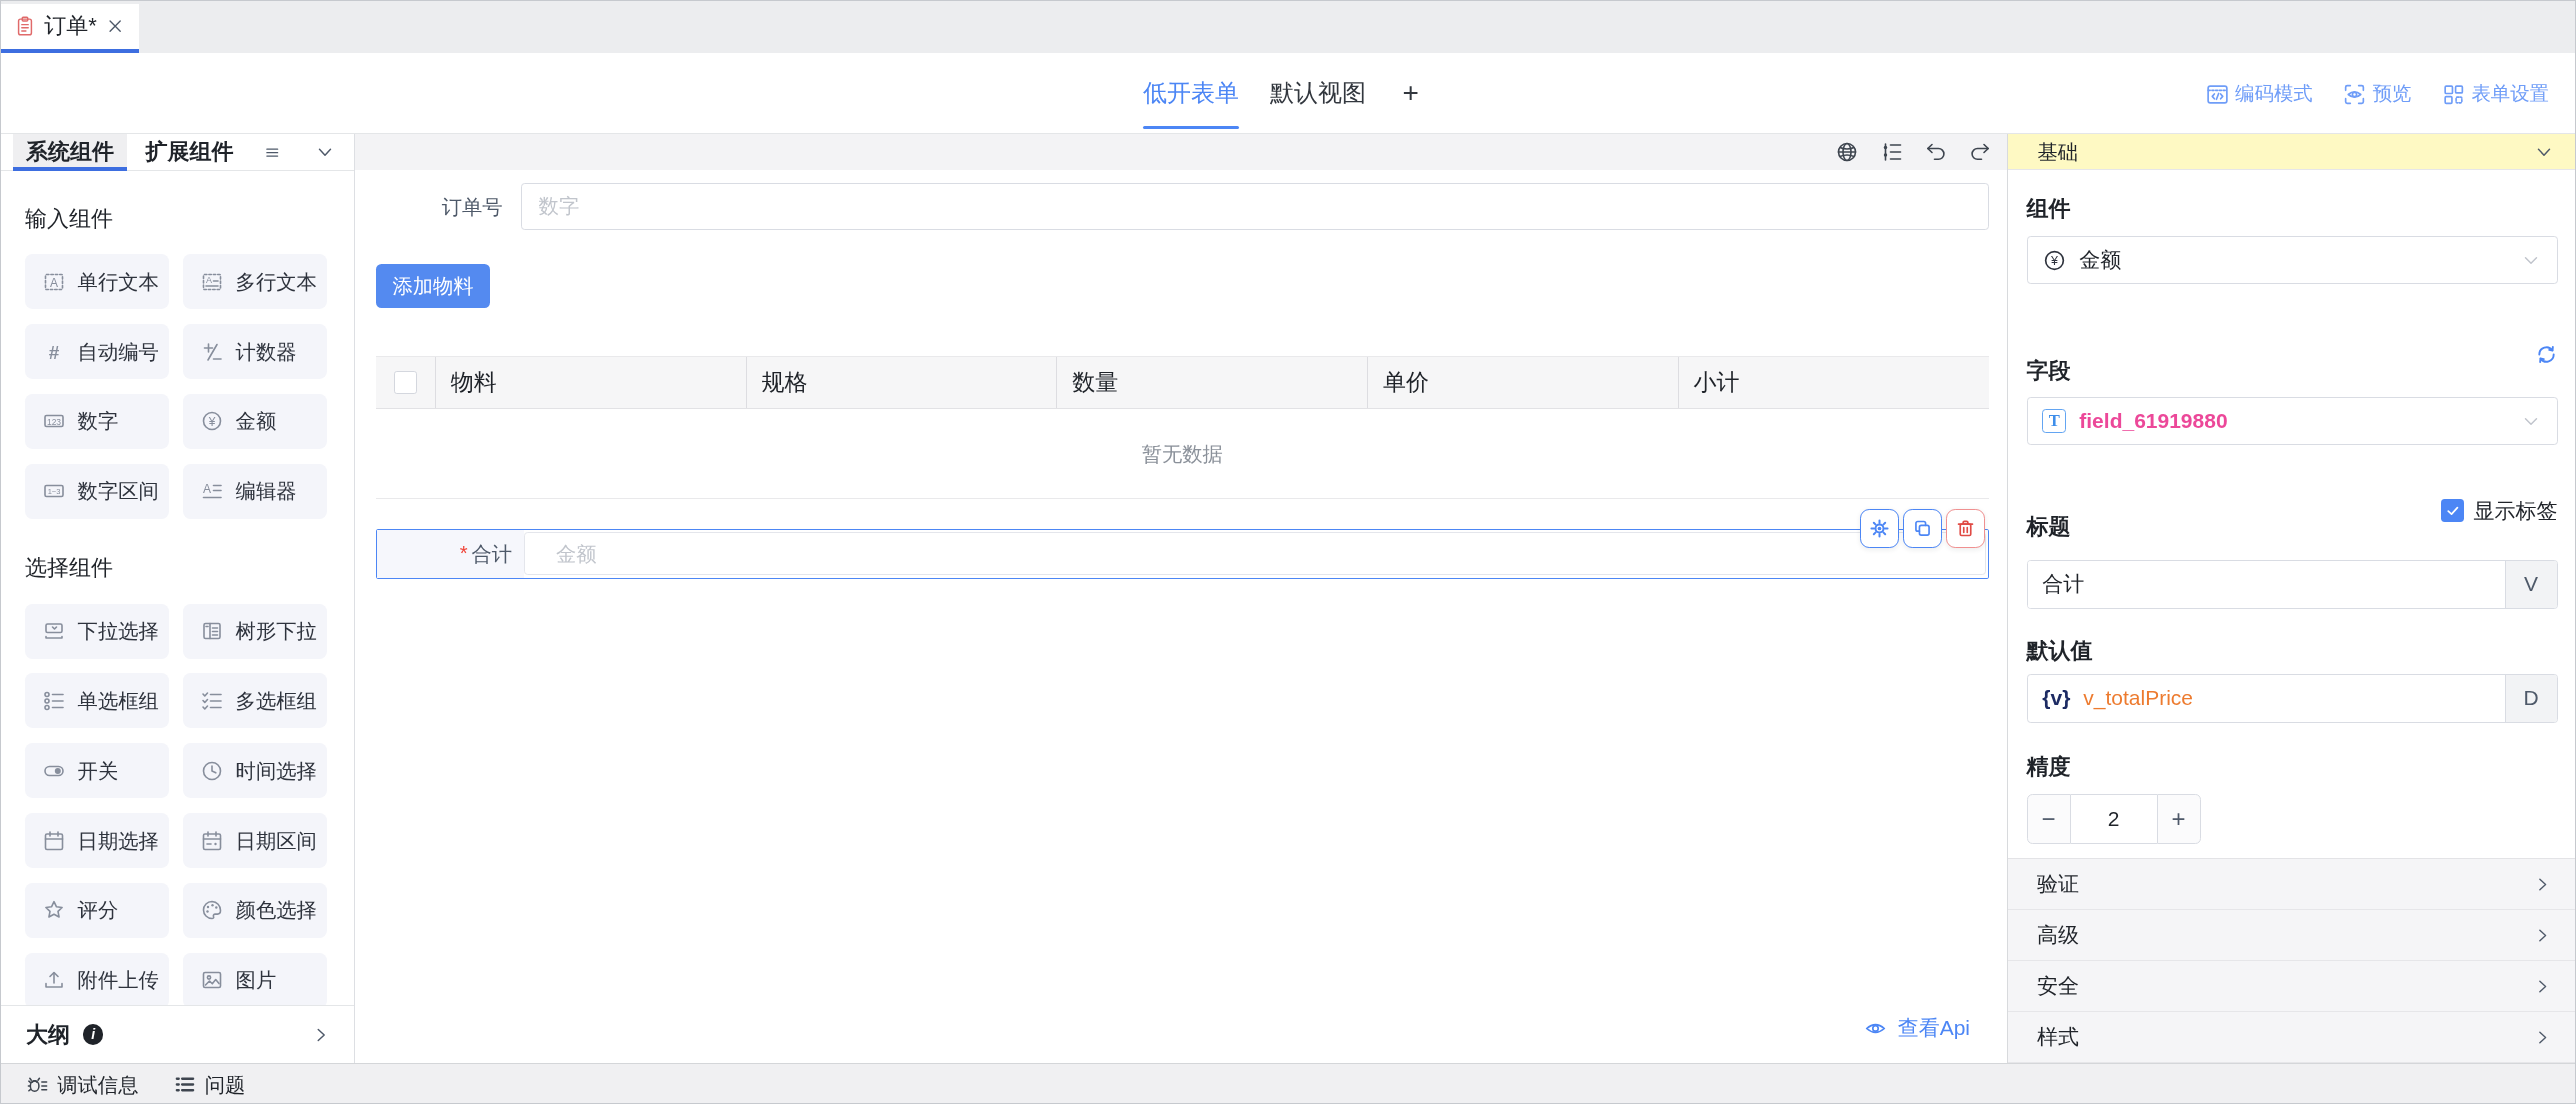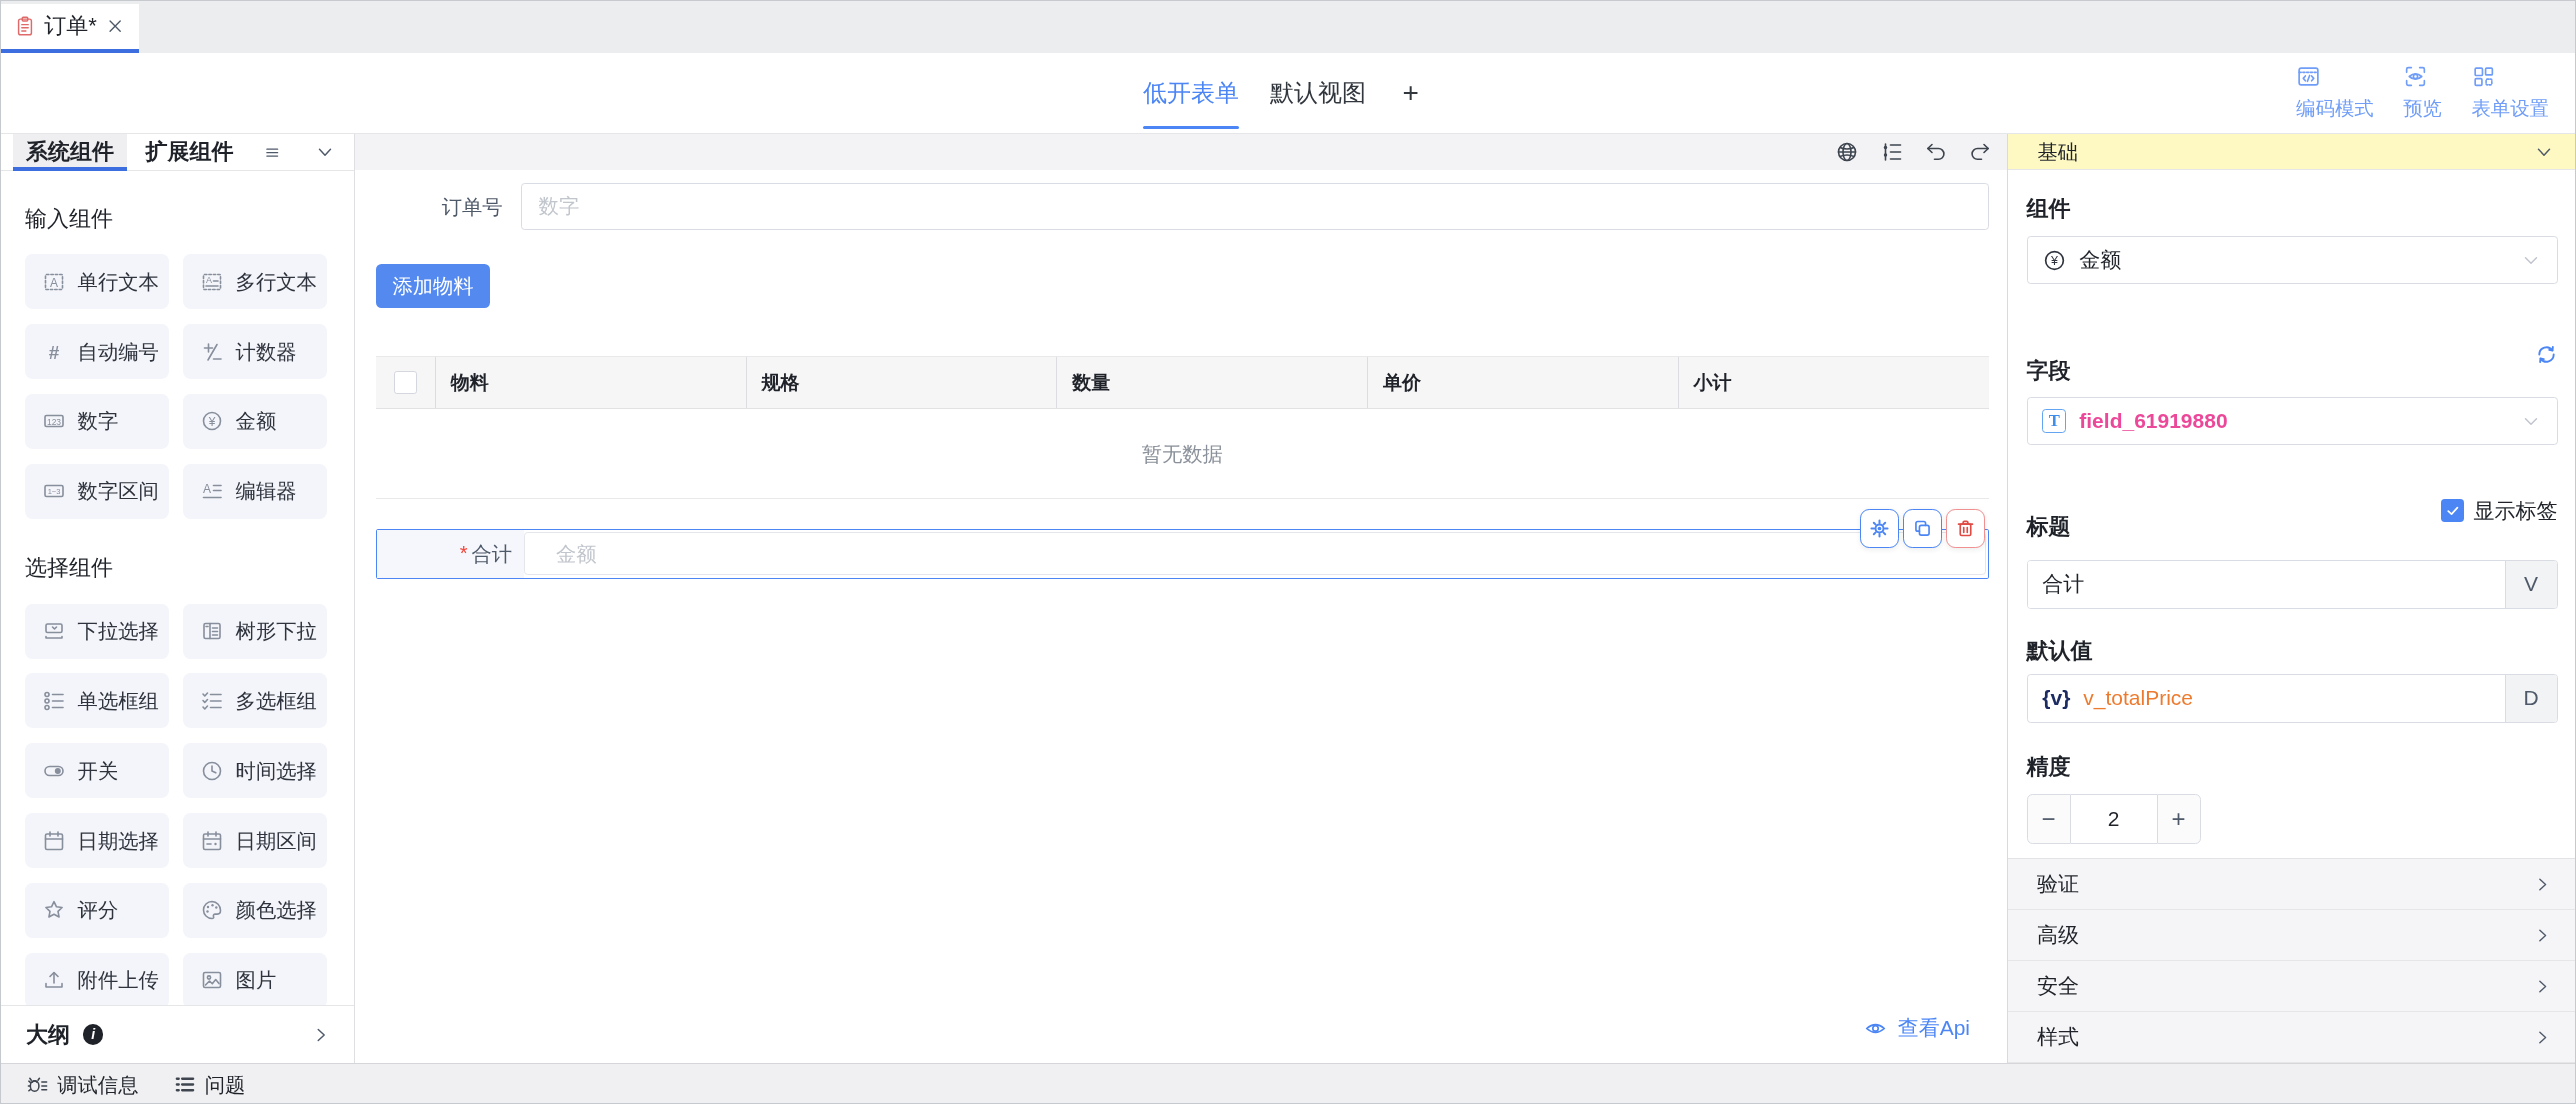--- a/index.html
+++ b/index.html
@@ -23,21 +23,21 @@
   .file-tab .close { color:#4E5969; width:20.3px; height:20.3px; }
 
   
   .viewbar { height:81px; background:#fff; border-bottom:0.9px solid #E4E6E8; position:relative; }
   .view-tabs { position:absolute; left:1142px; top:0; height:100%; display:flex; align-items:center; gap:31px;justify-content:flex-end; }
   .view-tab { font-size:24px; color:#32373E; height:100%; display:flex; align-items:center; position:relative; cursor:pointer; }
   .view-tab.active { color:#4C86F5; }
   .view-tab.active::after { content:""; position:absolute; left:0; right:0; bottom:3.7px; height:3.7px; background:#4C86F5; border-radius:1.8px; }
   .view-add { font-size:28px; color:#32373E; margin-left:5.5px; cursor:pointer; }
   .view-actions { position:absolute; right:26px; top:0; height:100%; display:flex; align-items:center; gap:29.5px; }
-  .view-action { display:flex; flex-direction:column; align-items:flex-start; gap:5.5px; color:#6F9DF8; cursor:pointer; }
+  .view-action { display:flex; flex-direction:row; align-items:flex-end; gap:5.5px; color:#6F9DF8; cursor:pointer; }
   .view-action svg { width:25px; height:25px; }
   .view-action .lbl { font-size:19.4px; }
 
   
   .main { display:flex; height:929px; }
 
   
   .sidebar { width:354px; background:#fff; border-right:0.9px solid #DDDFE3; display:flex; flex-direction:column; }
   .side-tabs { height:37px; display:flex; align-items:stretch; border-bottom:0.9px solid #E4E6E8; position:relative; flex:none; }
   .side-tab { font-size:22px; font-weight:700; display:flex; align-items:center; padding:0 13px; margin-left:0; position:relative; cursor:pointer; }
@@ -68,21 +68,21 @@
   .canvas-toolbar svg { width:24px; height:24px; color:#3E454F; cursor:pointer; }
   .form-area { padding:13px 18.5px 0 21px; position:relative; flex:1; }
   .field-row { display:flex; align-items:center; }
   .field-row .flabel { width:145px; text-align:right; padding-right:18.5px; font-size:20.3px; color:#4E5969; flex:none; }
   .text-input { flex:1; height:47px; border:0.9px solid #D9DCE3; border-radius:3.7px; background:#fff; font-size:20.3px; padding:0 16.6px; color:#1F2329; font-family:inherit; }
   .text-input::placeholder { color:#C1C5CC; }
   .add-btn { margin:34px 0 0 0; width:114px; height:44px; background:#548AF0; color:#fff; font-size:20.3px; border:none; border-radius:5.5px; cursor:pointer; font-family:inherit; }
 
   .sub-table { margin-top:48px; }
   .sub-table .thead { display:flex; background:#F6F6F7; height:53px; border-top:0.9px solid #E9E9EB; border-bottom:0.9px solid #E2E2E5; }
-  .sub-table .th { flex:1; display:flex; align-items:center; font-size:19px; font-weight:700; color:#1F2329; padding-left:14.8px; border-left:0.9px solid #DDDDE1; }
+  .sub-table .th { flex:1; display:flex; align-items:center; font-size:23px; font-weight:400; color:#1F2329; padding-left:14.8px; border-left:0.9px solid #DDDDE1; }
   .sub-table .th-check { flex:none; width:59px; display:flex; align-items:center; justify-content:center; border-left:none; padding:0; }
   .checkbox { width:23px; height:23px; background:#fff; border:0.9px solid #D4D7DE; border-radius:2.8px; cursor:pointer; }
   .sub-table .tbody-empty { height:90px; display:flex; align-items:center; justify-content:center; font-size:20.3px; color:#8A9099; border-bottom:0.9px solid #E9E9EB; }
 
   .selected-field { margin-top:29.5px; border:1.8px solid #4C86F5; border-radius:1.8px; height:50px; display:flex; position:relative; background:#fff; }
   .selected-field .label-cell { width:147px; background:#F6F7FC; display:flex; align-items:center; justify-content:flex-end; padding-right:12px; gap:3.7px; flex:none; }
   .selected-field .req { color:#F04438; font-size:20.3px; }
   .selected-field .lbl { color:#4E5969; font-size:20.3px; }
   .selected-field .inner-input { flex:1; margin:2.8px 1.8px 2.8px 0; border:0.9px solid #E4E6EC; border-radius:3.7px; display:flex; align-items:center; padding-left:31px; cursor:text; }
   .selected-field .placeholder { color:#C1C5CC; font-size:20.3px; }

